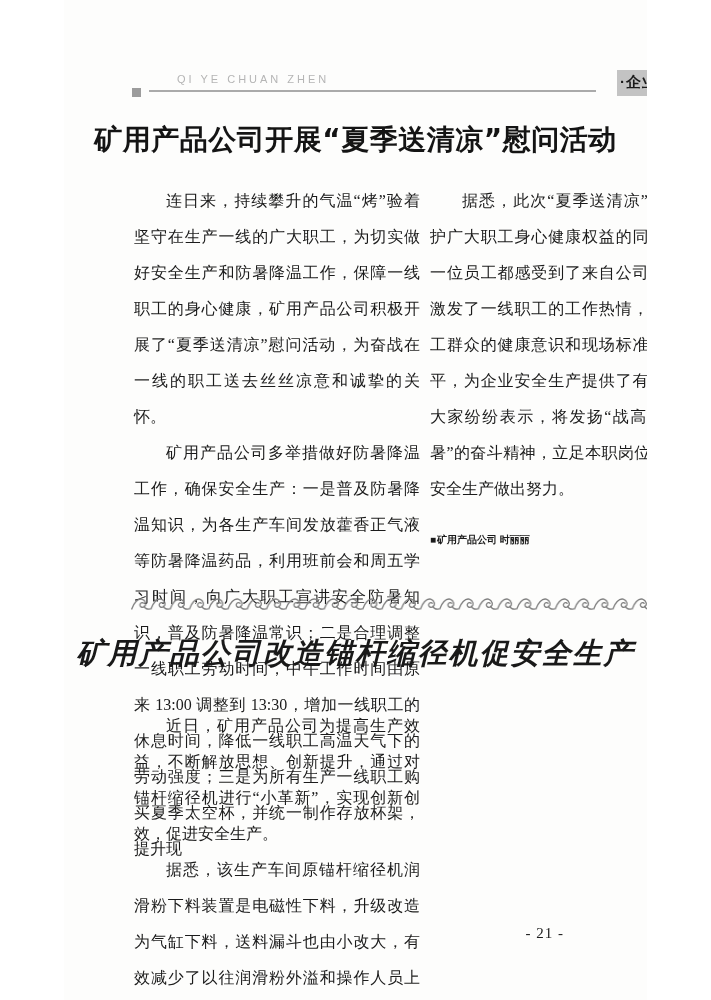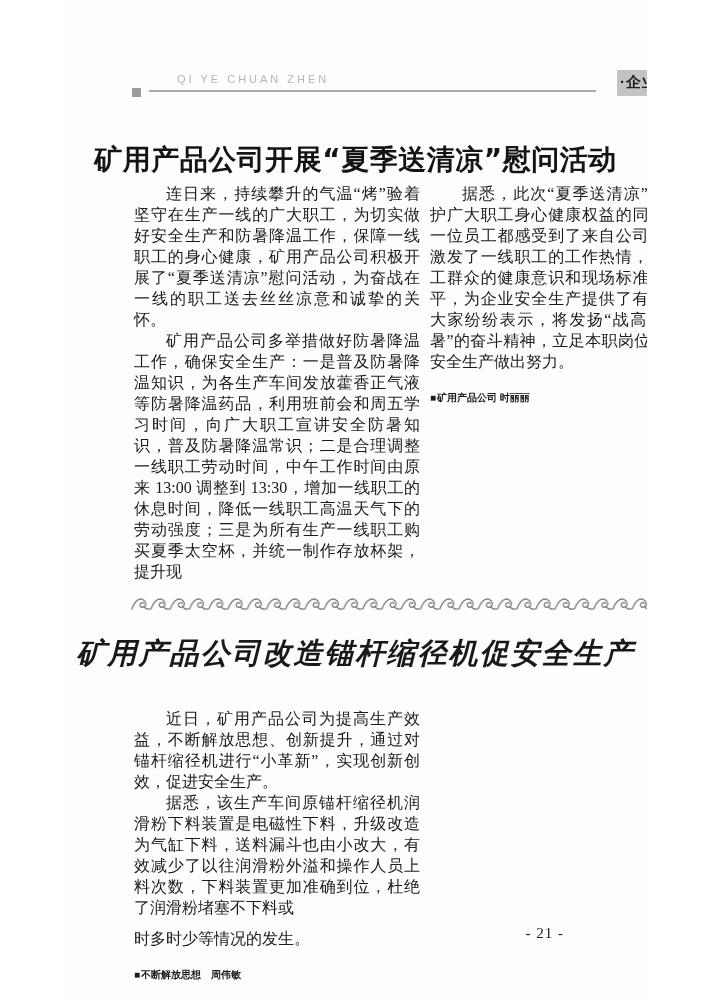--- a/index.html
+++ b/index.html
@@ -31,39 +31,38 @@
     padding:3px 9px 4px 3px; letter-spacing:1px;
   }
 
   
   .title1 {
     position:absolute; top:121px; left:0; width:100%;
     text-align:center;
     font-family:"DejaVu Sans", sans-serif;
     font-weight:900; font-size:28px; letter-spacing:0.5px;
     color:#141414;
-    margin-top:20px;
   }
   .title2 {
     position:absolute; top:634px; left:0; width:100%;
     text-align:center;
     font-family:"DejaVu Sans", sans-serif;
     font-weight:900; font-size:29px; letter-spacing:2px;
     color:#191919;
     font-style:italic;
   }
 
   
   .article-body {
     position:absolute; left:70px; width:582px;
     display:flex; gap:10px;
   }
   #article1-body { top:183px; }
   #article2-body { top:708px;flex-direction:column; }
-  .col { width:286px; font-size:16px; line-height:21px; text-align:justify; }
+  .col { width:286px; font-size:16px; line-height:36px; text-align:justify; }
   .col p { margin:0; }
   .col p.indent { text-indent:2em; }
 
   .byline {
     margin-top:15px;
     text-align:left;
     font-family:"Liberation Sans", sans-serif;
     font-weight:bold; font-size:10px;
     padding-right:6px;
     white-space:nowrap;

